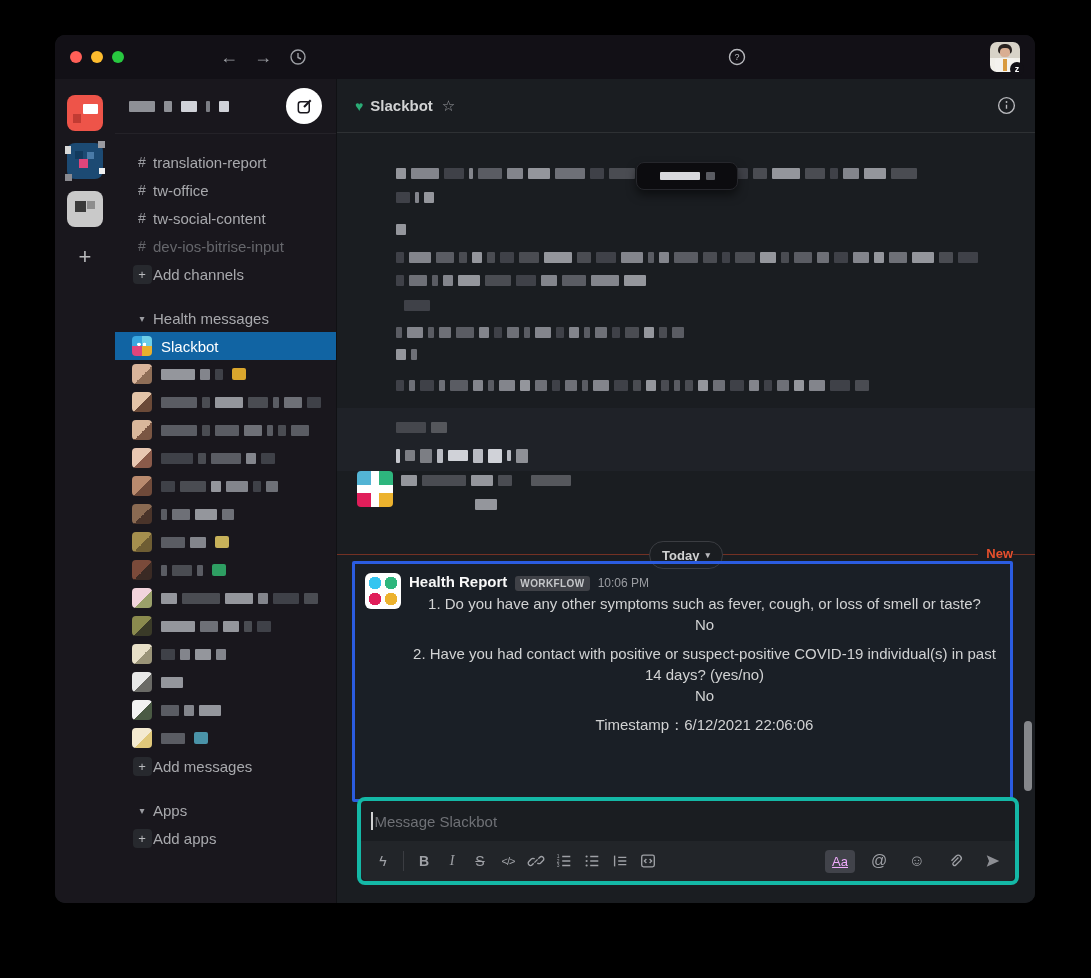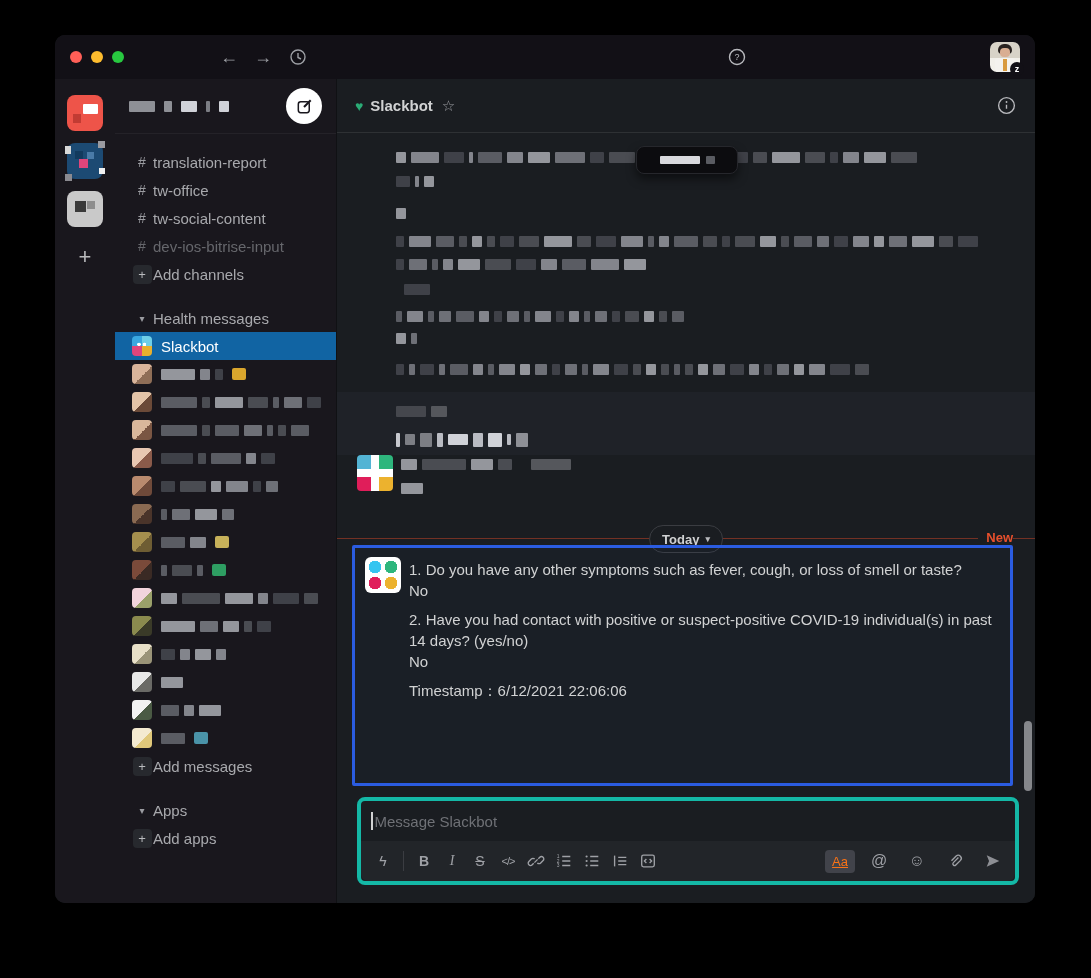--- a/index.html
+++ b/index.html
@@ -62,21 +62,21 @@
   .blk.tall{height:14px;}
   .badgeblk{display:inline-block;width:14px;height:12px;border-radius:2px;margin-left:4px;vertical-align:middle;}
   
   .main{flex:1;position:relative;background:#1a1d21;min-width:0;}
   .chat-header{position:absolute;top:0;left:0;right:0;height:54px;border-bottom:1px solid #2e3134;
     display:flex;align-items:center;padding:0 18px;box-sizing:border-box;}
   .chat-title{color:#d1d2d3;font-weight:bold;font-size:15px;margin-left:7px;}
   .heart{color:#2bac76;font-size:14px;}
   .star{color:#9a9ca1;font-size:15px;margin-left:9px;}
   .hdr-right{margin-left:auto;color:#b8b9bd;display:flex;}
-  .messages{position:absolute;top:54px;left:0;right:0;height:664px;overflow:hidden;}
+  .messages{position:absolute;top:70px;left:0;right:0;height:664px;overflow:hidden;text-align:center;}
   .rline{position:absolute;white-space:nowrap;}
   .hlband{position:absolute;left:0;right:0;top:259px;height:63px;background:#1f2228;}
   .hoverpill{position:absolute;left:299px;top:13px;width:100px;height:26px;background:#0c0c0f;border:1px solid #26272c;
     border-radius:8px;display:flex;align-items:center;justify-content:center;gap:6px;box-shadow:0 5px 10px rgba(0,0,0,.5);z-index:3;}
   .hoverpill .b1{width:40px;height:8px;background:#d8d9dd;border-radius:1px;}
   .hoverpill .b2{width:9px;height:8px;background:#5a5c62;border-radius:1px;}
   .slackmsg{position:absolute;left:20px;top:322px;display:flex;gap:8px;}
   .oldslack{width:36px;height:36px;border-radius:4px;flex:0 0 36px;
     background-image:linear-gradient(#fff,#fff),linear-gradient(#fff,#fff),
       conic-gradient(#2eb67d 0 25%,#ecb22e 0 50%,#e01e5a 0 75%,#53b4d4 0);
@@ -109,21 +109,21 @@
   .cinput{height:40px;display:flex;align-items:center;padding:0 10px;gap:2px;}
   .caretbar{width:1.5px;height:18px;background:#d1d2d3;}
   .cplaceholder{color:#6f7176;font-size:15px;}
   .ctoolbar{height:40px;background:#222529;border-radius:0 0 7px 7px;display:flex;align-items:center;padding:0 8px;}
   .tbtn{width:28px;height:28px;display:flex;align-items:center;justify-content:center;color:#9fa1a6;
     font-size:14px;border-radius:4px;cursor:pointer;flex:0 0 auto;}
   .tbtn.b{font-weight:bold}.tbtn.i{font-style:italic;font-family:"Liberation Serif",serif;}
   .tbtn.s{text-decoration:line-through}.tbtn.code{font-size:11px;letter-spacing:-1px;}
   .tdivider{width:1px;height:20px;background:#3b3d42;margin:0 6px;}
   .tright{margin-left:auto;display:flex;align-items:center;gap:10px;}
-  .aabtn{background:#41434a;color:#f97316;border-radius:4px;padding:4px 7px;font-size:13px;cursor:pointer;text-decoration:underline;}
+  .aabtn{background:#41434a;color:#f0abfc;border-radius:4px;padding:4px 7px;font-size:13px;cursor:pointer;text-decoration:underline;}
   svg{display:block}
 </style>
 </head>
 <body>
 
 <div class="window">
 
   <div class="topbar">
     <div class="traffic">
       <span class="light l-red"></span>
@@ -444,20 +444,25 @@
             <span>Today</span>
             <span class="chev">▾</span>
           </div>
           <span class="newmark">New</span>
         </div>
 
         <div class="newbox">
           <div class="hrmsg">
             <div class="hravatar"></div>
             <div>
+              <div class="hrhead">
+                <span class="hrname">Health Report</span>
+                <span class="wfbadge">WORKFLOW</span>
+                <span class="hrtime">10:06 PM</span>
+              </div>
               <div class="hrbody" id="hr-paragraphs">
                   <div class="para">
                     <div>1. Do you have any other symptoms such as fever, cough, or loss of smell or taste?</div>
                     <div>No</div>
                   </div>
                   <div class="para">
                     <div>2. Have you had contact with positive or suspect-positive COVID-19 individual(s) in past 14 days? (yes/no)</div>
                     <div>No</div>
                   </div>
                   <div class="para">

